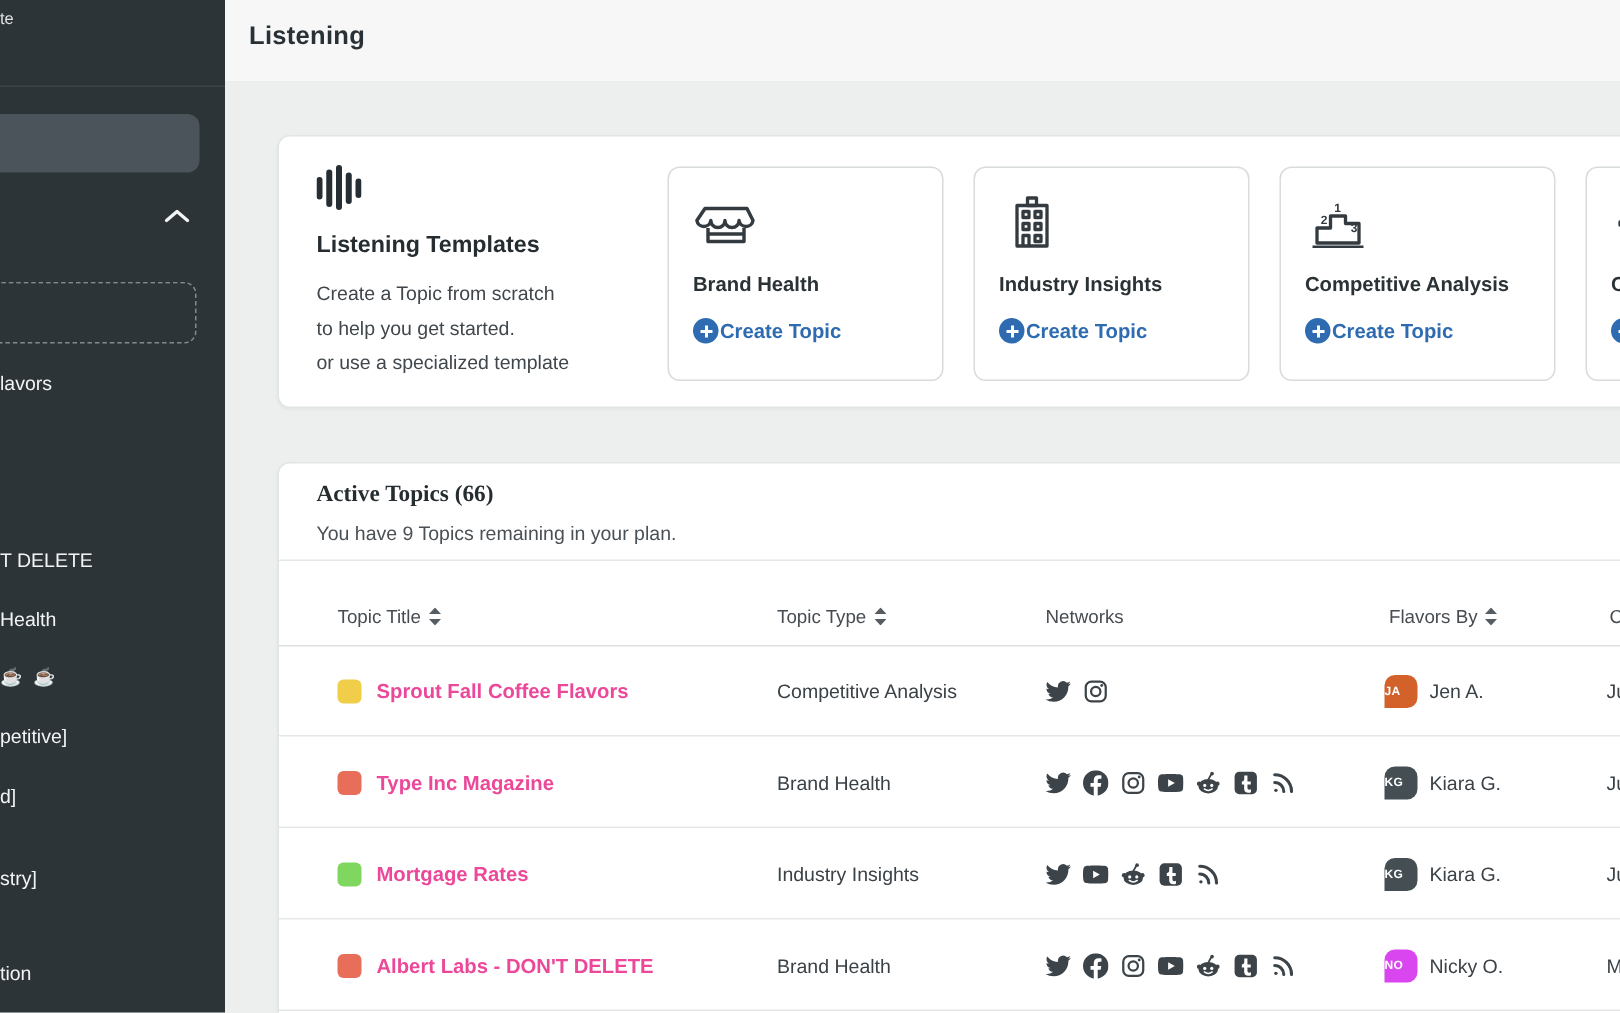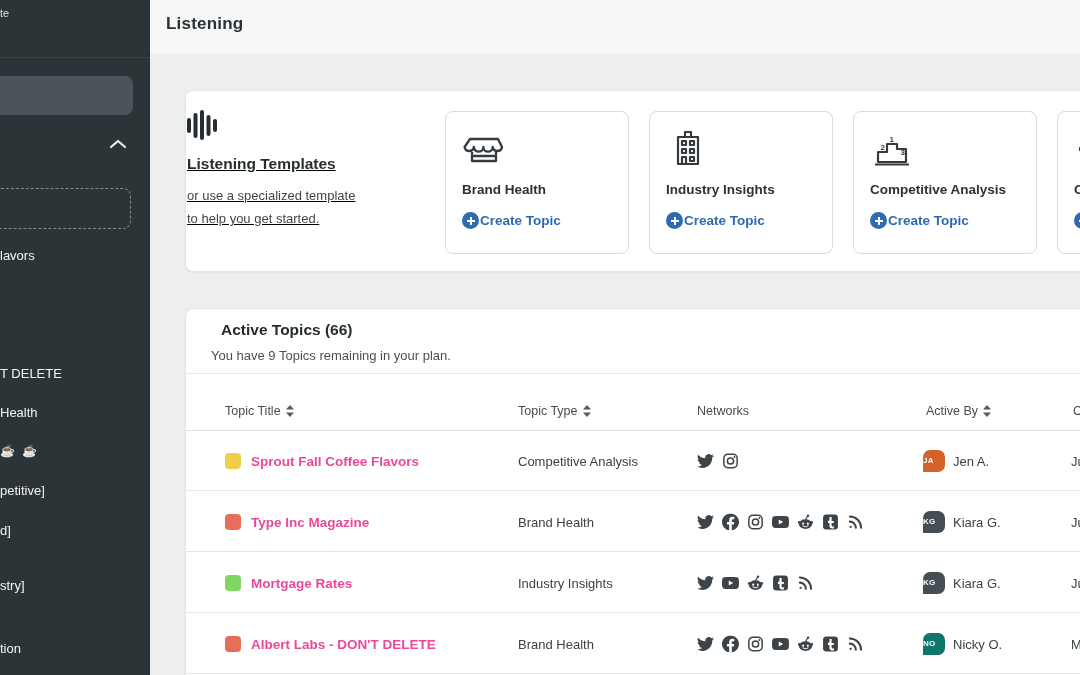--- a/index.html
+++ b/index.html
@@ -25,40 +25,40 @@
     background:#F6F7F6; border-bottom:1px solid #EAECEB; }
   .page-title { position:absolute; left:16px; top:14px; font-size:17px; font-weight:bold;
     color:#2A3136; letter-spacing:.2px; }
 
   .panel { position:absolute; background:#fff; border:1px solid #E2E5E5; border-radius:8px;
     box-shadow:0 1px 2px rgba(0,0,0,.04); }
   .templates-panel { left:35px; top:90px; width:1210px; height:182px; }
   .topics-panel { left:35px; top:308px; width:1210px; height:420px; }
 
   
-  .tpl-intro { position:absolute; left:1px; top:13px; width:220px;text-decoration:underline; }
+  .tpl-intro { position:absolute; left:25px; top:13px; width:220px; }
   .wave-icon { display:block; margin:5px 0 14px 0; }
   .tpl-heading { font-size:15.5px; font-weight:bold; color:#262D31; margin-bottom:11px; }
   .tpl-desc div { font-size:13px; color:#40474C; line-height:23px; }
 
   
   .tpl-card { position:absolute; top:20px; width:184px; height:143px;
     border:1px solid #D8DCDC; border-radius:8px; background:#fff; padding:16px; cursor:pointer; }
   .tpl-card .card-icon { display:block; height:44px; margin-bottom:10px; }
   .tpl-card .card-name { font-size:13.5px; font-weight:bold; color:#2B3236; margin-top:8px; }
   .create-topic { display:flex; align-items:center; gap:1px; margin-top:15px; cursor:pointer; }
   .create-topic .plus { width:17px; height:17px; border-radius:50%; background:#2E6BB0;
     position:relative; flex:0 0 auto; }
   .create-topic .plus::before, .create-topic .plus::after { content:""; position:absolute; background:#fff; }
   .create-topic .plus::before { left:4.5px; top:7.5px; width:8px; height:2px; }
   .create-topic .plus::after { left:7.5px; top:4.5px; width:2px; height:8px; }
   .create-topic .cta-label { font-size:13.5px; font-weight:bold; color:#2E6BB0; }
 
   
-  .topics-heading { position:absolute; left:35px; top:12px; font-size:15.5px; font-weight:bold; color:#262D31; }
+  .topics-heading { position:absolute; left:25px; top:12px; font-size:15.5px; font-weight:bold; color:#262D31;font-family:Liberation Serif, serif; }
   .topics-subtitle { position:absolute; left:25px; top:39px; font-size:13px; color:#4A5156; }
   .topics-hr { position:absolute; left:0; top:64px; width:100%; height:1px; background:#E6E8E8; }
 
   .thead { position:absolute; left:0; top:65px; width:100%; height:56px; }
   .th { position:absolute; top:30px; font-size:12.5px; color:#464C51; display:flex; align-items:center; gap:5px; }
   .thead-hr { position:absolute; left:0; top:121px; width:100%; height:1px; background:#DEE1E1; }
 
   .trow { position:absolute; left:0; width:100%; height:61px; }
   .trow-hr { position:absolute; left:0; bottom:0; width:100%; height:1px; background:#E6E8E8; }
   .cell { position:absolute; top:50%; transform:translateY(-50%); }
@@ -143,22 +143,23 @@
     <div class="tpl-intro">
       <svg class="wave-icon" width="30" height="32" viewBox="0 0 30 32">
         <rect x="0" y="9" width="4" height="15" rx="2" fill="#272E33"></rect>
         <rect x="6.5" y="4" width="4" height="25" rx="2" fill="#272E33"></rect>
         <rect x="13" y="1" width="4" height="30" rx="2" fill="#272E33"></rect>
         <rect x="19.5" y="6" width="4" height="21" rx="2" fill="#272E33"></rect>
         <rect x="26" y="10" width="4" height="13" rx="2" fill="#272E33"></rect>
       </svg>
       <div class="tpl-heading">Listening Templates</div>
       <div class="tpl-desc">
+        <div>Create a Topic from scratch</div>
+        <div>to help you get started.</div>
         <div>or use a specialized template</div>
-        <div>to help you get started.</div>
       </div>
     </div>
 
     <div class="tpl-card" style="left:259px">
       <svg class="card-icon" width="44" height="44" viewBox="0 0 44 44" fill="none" stroke="#343B40" stroke-width="2.3" stroke-linejoin="round">
         <path d="M8 11 h28 l4 8 a4.7 4.7 0 0 1 -9.3 0 a4.7 4.7 0 0 1 -9.4 0 a4.7 4.7 0 0 1 -9.4 0 a4.7 4.7 0 0 1 -9.3 0 z"></path>
         <path d="M10 24 v9 h24 v-9 M10 28 h24" stroke-width="2.3"></path>
       </svg>
       <div class="card-name">Brand Health</div>
       <div class="create-topic">
@@ -231,21 +232,21 @@
         <span>Topic Type</span>
         <svg class="sorticon" width="8" height="12" viewBox="0 0 8 12">
             <polygon points="0,4.4 4,0 8,4.4" fill="#565D62"></polygon>
             <polygon points="0,7.6 4,12 8,7.6" fill="#565D62"></polygon>
           </svg>
       </div>
       <div class="th" style="left:511px">
         <span>Networks</span>
       </div>
       <div class="th" style="left:740px">
-        <span>Active By</span>
+        <span>Flavors By</span>
         <svg class="sorticon" width="8" height="12" viewBox="0 0 8 12">
             <polygon points="0,4.4 4,0 8,4.4" fill="#565D62"></polygon>
             <polygon points="0,7.6 4,12 8,7.6" fill="#565D62"></polygon>
           </svg>
       </div>
       <div class="th" style="left:887px">
         <span>C</span>
       </div>
     </div>
     <div class="thead-hr"></div>
@@ -348,19 +349,19 @@
         <svg class="net" viewBox="0 0 24 24">
             <use href="#i-reddit"></use>
           </svg>
         <svg class="net" viewBox="0 0 24 24">
             <use href="#i-tumblr"></use>
           </svg>
         <svg class="net" viewBox="0 0 24 24">
             <use href="#i-rss"></use>
           </svg>
       </span>
-      <span class="cell avatar" style="background-color: #0f766e;">NO</span>
+      <span class="cell avatar" style="background-color: #d946ef;">NO</span>
       <span class="cell t-name">Nicky O.</span>
       <span class="cell t-date">M</span>
       <div class="trow-hr"></div>
     </div>
   </div>
 </div>
 
 </body></html>

